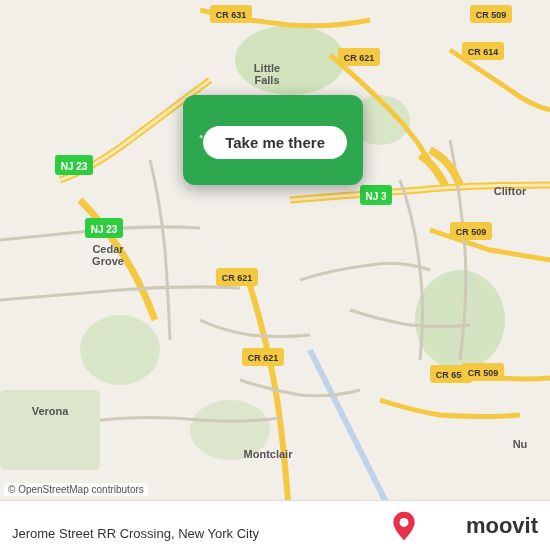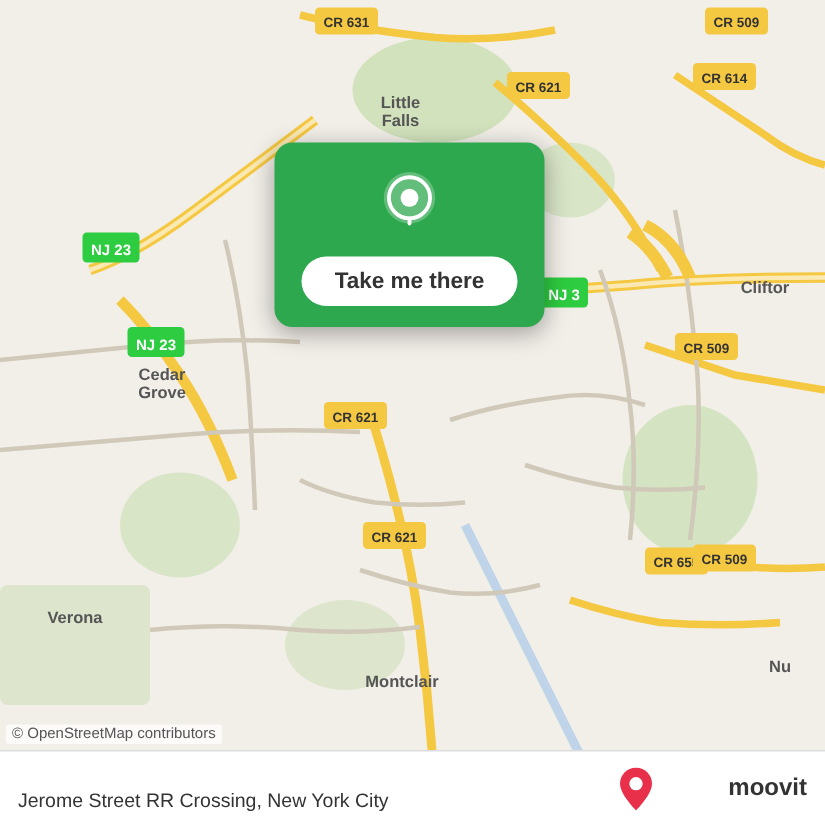--- a/index.html
+++ b/index.html
@@ -23,21 +23,21 @@
 
     
     .popup-card {
       position: absolute;
       top: 95px;
       left: 183px;
       width: 180px;
       background: #2ea84e;
       border-radius: 12px;
       display: flex;
-      flex-direction: column;
+      flex-direction: row;
       align-items: center;
       padding: 18px 16px 14px;
       box-shadow: 0 4px 16px rgba(0,0,0,0.35);
       z-index: 10;
     }
 
     .popup-pin-icon {
       width: 48px;
       height: 48px;
       margin-bottom: 10px;
@@ -222,15 +222,15 @@
 </div>
 
 <div class="bottom-bar">
   <span class="bottom-bar-text" style="font-size:13px;color:#333;">Jerome Street RR Crossing, New York City</span>
   <div class="moovit-logo">
 
     <svg class="moovit-pin" viewBox="0 0 28 36" xmlns="http://www.w3.org/2000/svg">
       <path d="M14 2 C7 2 2 7.5 2 14 C2 22 14 34 14 34 C14 34 26 22 26 14 C26 7.5 21 2 14 2Z" fill="#e8304a"></path>
       <circle cx="14" cy="14" r="5" fill="white"></circle>
     </svg>
-    <span class="moovit-text" style="font-size:16px;font-weight:bold;color:#333;margin-left:44px;">moovit</span>
+    <span class="moovit-text" style="font-size:22px;font-weight:bold;color:#333;margin-left:44px;">moovit</span>
   </div>
 </div>
 
 </body></html>

